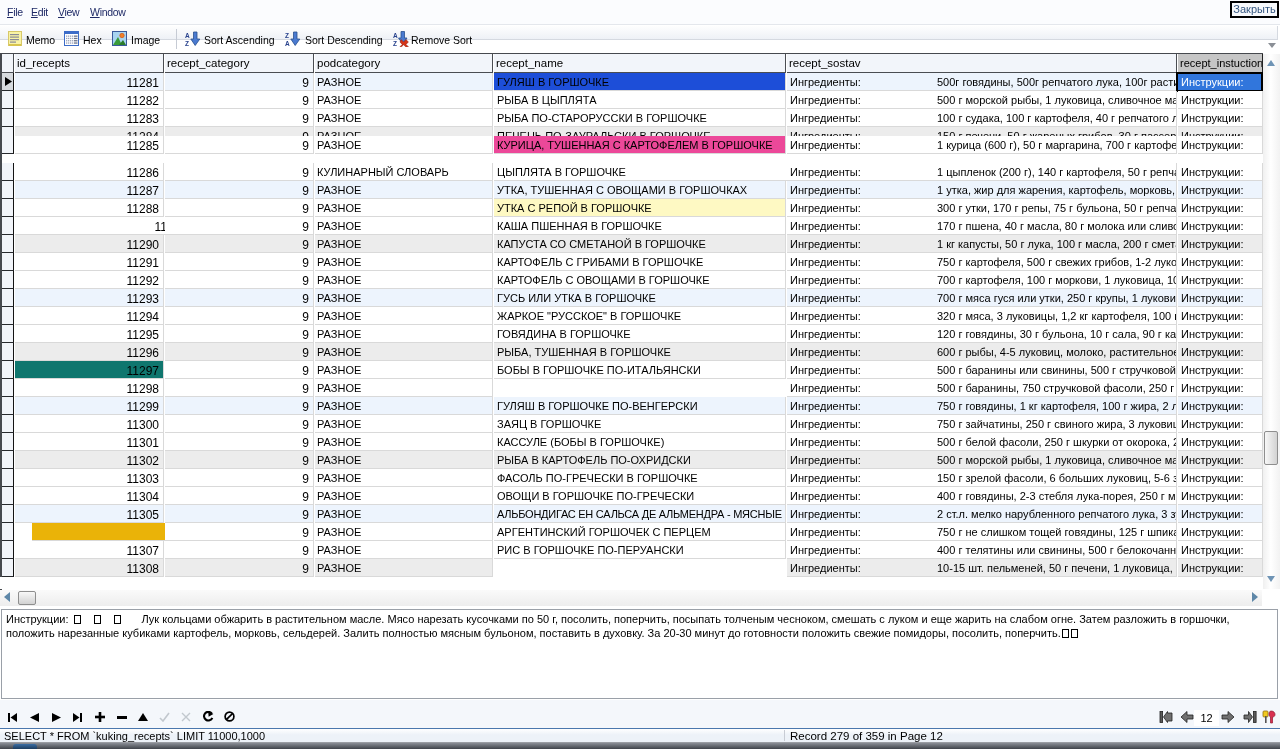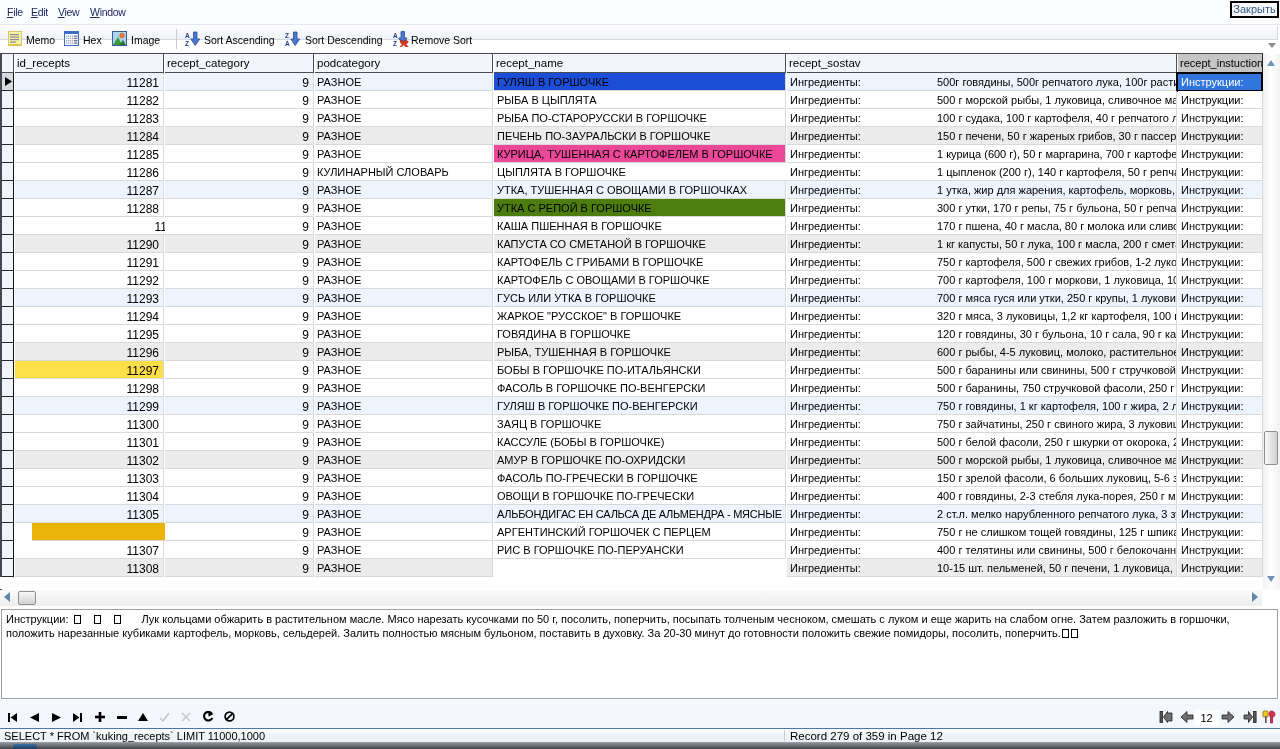--- a/index.html
+++ b/index.html
@@ -176,21 +176,21 @@
 <div class="c num" style="left:15px;width:149px;background:#ececec">11284</div>
 <div class="c num" style="left:165px;width:149px;background:#ececec">9</div>
 <div class="c" style="left:315px;width:178px;padding-left:2px;background:#ececec">РАЗНОЕ</div>
 <div class="c" style="left:494px;width:292px;background:#ececec">ПЕЧЕНЬ ПО-ЗАУРАЛЬСКИ В ГОРШОЧКЕ</div>
 <div class="c" style="left:787px;width:390px;background:#ececec">
       <span class="ing">Ингредиенты:</span>
       <span class="ival">150 г печени, 50 г жареных грибов, 30 г пассерованного лука, соль</span>
     </div>
 <div class="c" style="left:1178px;width:85px;background:#ececec">Инструкции:</div>
 </div>
-<div class="row" style="top:145px">
+<div class="row" style="top:136px">
 <div class="gut" style="background:#f1f4f9"></div>
 <div class="c num" style="left:15px;width:149px;background:#ffffff">11285</div>
 <div class="c num" style="left:165px;width:149px;background:#ffffff">9</div>
 <div class="c" style="left:315px;width:178px;padding-left:2px;background:#ffffff">РАЗНОЕ</div>
 <div class="c" style="left:494px;width:292px;background:#ec4899">КУРИЦА, ТУШЕННАЯ С КАРТОФЕЛЕМ В ГОРШОЧКЕ</div>
 <div class="c" style="left:787px;width:390px;background:#ffffff">
       <span class="ing">Ингредиенты:</span>
       <span class="ival">1 курица (600 г), 50 г маргарина, 700 г картофеля, 2 луковицы</span>
     </div>
 <div class="c" style="left:1178px;width:85px;background:#ffffff">Инструкции:</div>
@@ -217,21 +217,21 @@
       <span class="ing">Ингредиенты:</span>
       <span class="ival">1 утка, жир для жарения, картофель, морковь, лук, соль, зелень</span>
     </div>
 <div class="c" style="left:1178px;width:85px;background:#edf4fd">Инструкции:</div>
 </div>
 <div class="row" style="top:199px">
 <div class="gut" style="background:#f1f4f9"></div>
 <div class="c num" style="left:15px;width:149px;background:#ffffff">11288</div>
 <div class="c num" style="left:165px;width:149px;background:#ffffff">9</div>
 <div class="c" style="left:315px;width:178px;padding-left:2px;background:#ffffff">РАЗНОЕ</div>
-<div class="c" style="left:494px;width:292px;background:#4d7c0f">УТКА С РЕПОЙ В ГОРШОЧКЕ</div>
+<div class="c" style="left:494px;width:292px;background:#fef9c3">УТКА С РЕПОЙ В ГОРШОЧКЕ</div>
 <div class="c" style="left:787px;width:390px;background:#ffffff">
       <span class="ing">Ингредиенты:</span>
       <span class="ival">300 г утки, 170 г репы, 75 г бульона, 50 г репчатого лука, соль</span>
     </div>
 <div class="c" style="left:1178px;width:85px;background:#ffffff">Инструкции:</div>
 </div>
 <div class="row" style="top:217px">
 <div class="gut" style="background:#f1f4f9"></div>
 <div class="c num" style="left:15px;width:177px;background:#ffffff">11289</div>
 <div class="c num" style="left:165px;width:149px;background:#ffffff">9</div>
@@ -322,36 +322,35 @@
 <div class="c" style="left:315px;width:178px;padding-left:2px;background:#ececec">РАЗНОЕ</div>
 <div class="c" style="left:494px;width:292px;background:#ececec">РЫБА, ТУШЕННАЯ В ГОРШОЧКЕ</div>
 <div class="c" style="left:787px;width:390px;background:#ececec">
       <span class="ing">Ингредиенты:</span>
       <span class="ival">600 г рыбы, 4-5 луковиц, молоко, растительное масло, соль, перец</span>
     </div>
 <div class="c" style="left:1178px;width:85px;background:#ececec">Инструкции:</div>
 </div>
 <div class="row" style="top:361px">
 <div class="gut" style="background:#f1f4f9"></div>
-<div class="c num" style="left:15px;width:149px;background:#fde047">11297</div>
+<div class="c num" style="left:15px;width:149px;background:#0f766e">11297</div>
 <div class="c num" style="left:165px;width:149px;background:#ffffff">9</div>
 <div class="c" style="left:315px;width:178px;padding-left:2px;background:#ffffff">РАЗНОЕ</div>
 <div class="c" style="left:494px;width:292px;background:#ffffff">БОБЫ В ГОРШОЧКЕ ПО-ИТАЛЬЯНСКИ</div>
 <div class="c" style="left:787px;width:390px;background:#ffffff">
       <span class="ing">Ингредиенты:</span>
       <span class="ival">500 г баранины или свинины, 500 г стручковой фасоли, 2 луковицы</span>
     </div>
 <div class="c" style="left:1178px;width:85px;background:#ffffff">Инструкции:</div>
 </div>
 <div class="row" style="top:379px">
 <div class="gut" style="background:#f1f4f9"></div>
 <div class="c num" style="left:15px;width:149px;background:#ffffff">11298</div>
 <div class="c num" style="left:165px;width:149px;background:#ffffff">9</div>
 <div class="c" style="left:315px;width:178px;padding-left:2px;background:#ffffff">РАЗНОЕ</div>
-<div class="c" style="left:494px;width:292px;background:#ffffff">ФАСОЛЬ В ГОРШОЧКЕ ПО-ВЕНГЕРСКИ</div>
 <div class="c" style="left:787px;width:390px;background:#ffffff">
       <span class="ing">Ингредиенты:</span>
       <span class="ival">500 г баранины, 750 стручковой фасоли, 250 г помидоров, соль</span>
     </div>
 <div class="c" style="left:1178px;width:85px;background:#ffffff">Инструкции:</div>
 </div>
 <div class="row" style="top:397px">
 <div class="gut" style="background:#f1f4f9"></div>
 <div class="c num" style="left:15px;width:149px;background:#edf4fd">11299</div>
 <div class="c num" style="left:165px;width:149px;background:#edf4fd">9</div>
@@ -385,21 +384,21 @@
       <span class="ing">Ингредиенты:</span>
       <span class="ival">500 г белой фасоли, 250 г шкурки от окорока, 250 г свинины, соль</span>
     </div>
 <div class="c" style="left:1178px;width:85px;background:#ffffff">Инструкции:</div>
 </div>
 <div class="row" style="top:451px">
 <div class="gut" style="background:#f1f4f9"></div>
 <div class="c num" style="left:15px;width:149px;background:#ececec">11302</div>
 <div class="c num" style="left:165px;width:149px;background:#ececec">9</div>
 <div class="c" style="left:315px;width:178px;padding-left:2px;background:#ececec">РАЗНОЕ</div>
-<div class="c" style="left:494px;width:292px;background:#ececec">АМУР В ГОРШОЧКЕ ПО-ОХРИДСКИ</div>
+<div class="c" style="left:494px;width:292px;background:#ececec">РЫБА В КАРТОФЕЛЬ ПО-ОХРИДСКИ</div>
 <div class="c" style="left:787px;width:390px;background:#ececec">
       <span class="ing">Ингредиенты:</span>
       <span class="ival">500 г морской рыбы, 1 луковица, сливочное масло, 2 помидора</span>
     </div>
 <div class="c" style="left:1178px;width:85px;background:#ececec">Инструкции:</div>
 </div>
 <div class="row" style="top:469px">
 <div class="gut" style="background:#f1f4f9"></div>
 <div class="c num" style="left:15px;width:149px;background:#ffffff">11303</div>
 <div class="c num" style="left:165px;width:149px;background:#ffffff">9</div>

